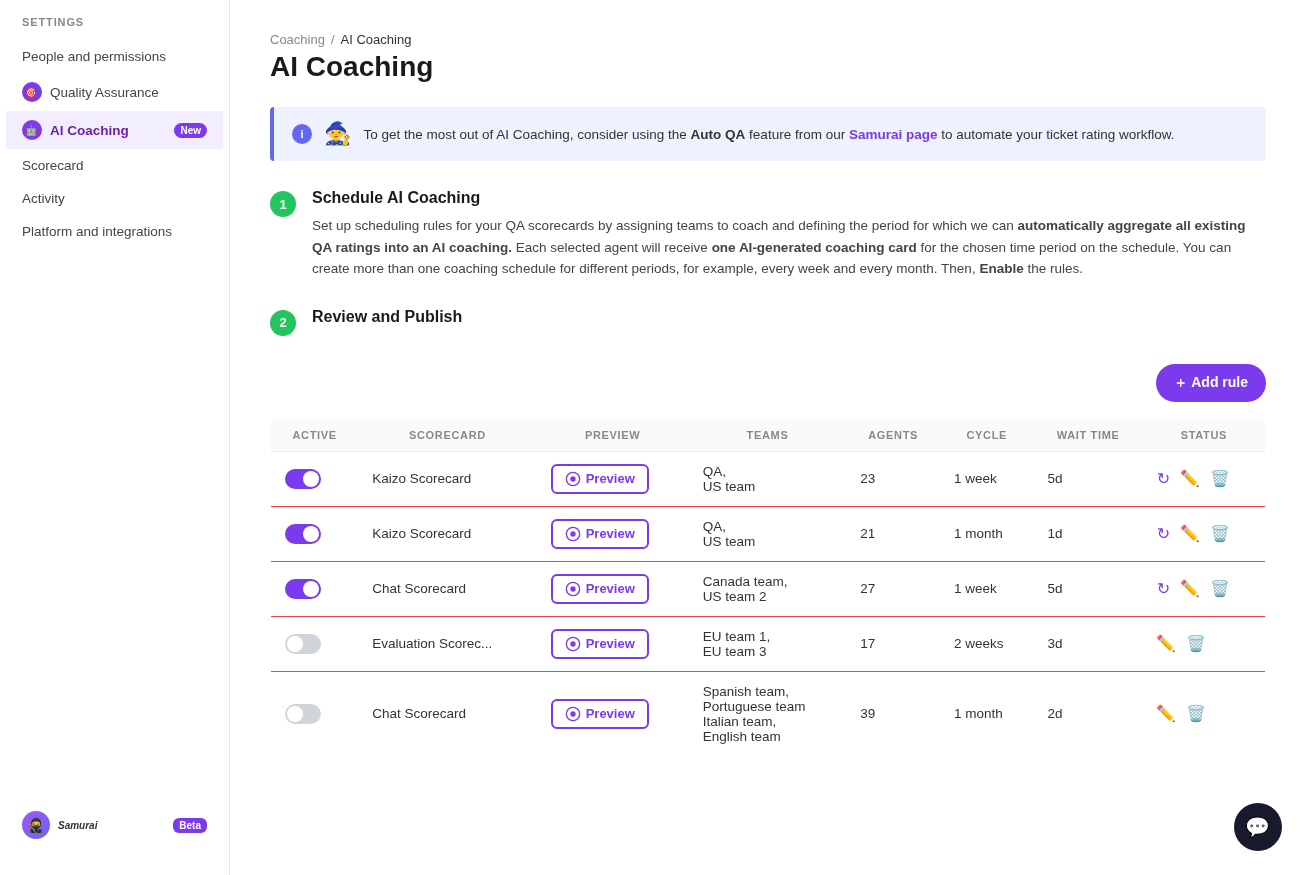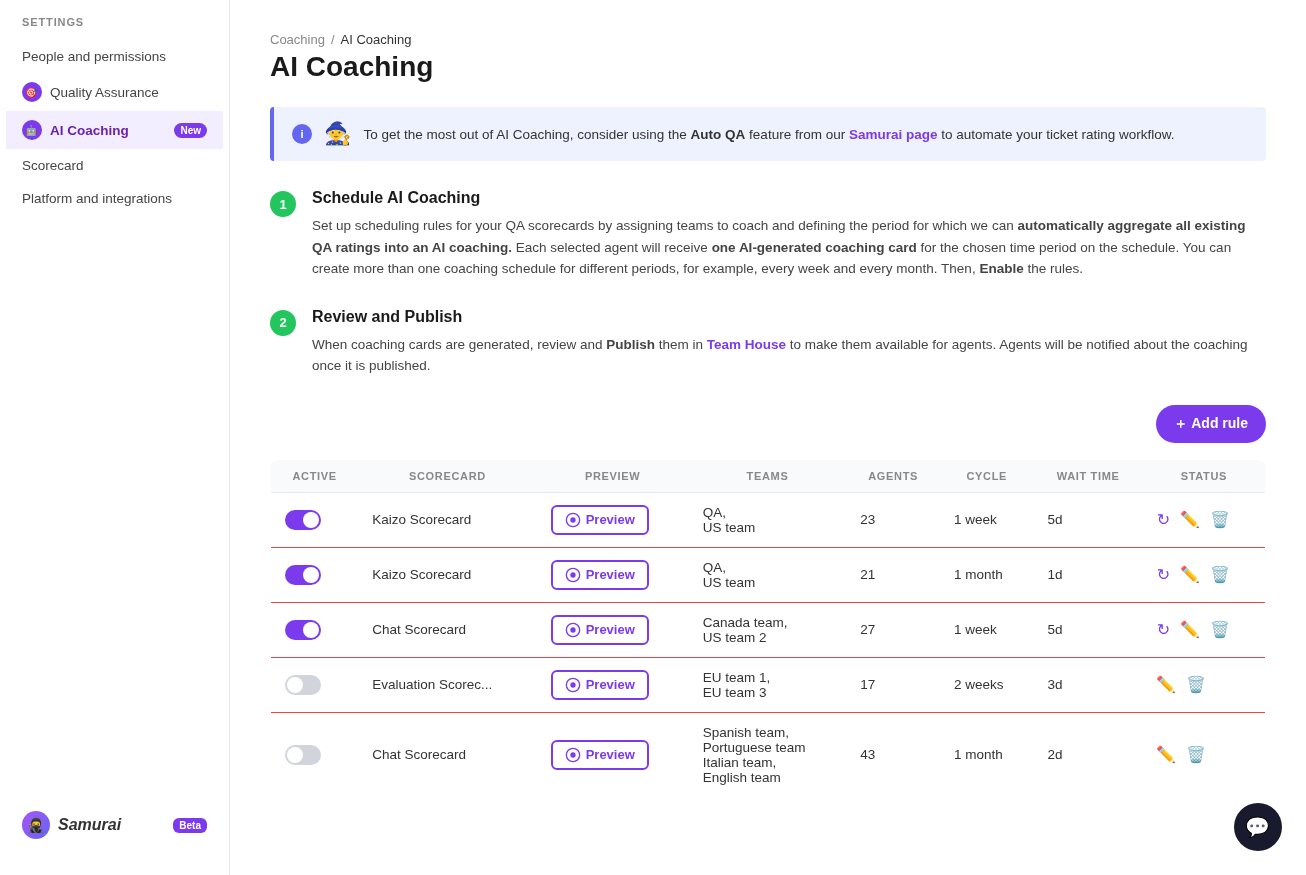--- a/index.html
+++ b/index.html
@@ -329,29 +329,32 @@
     <span class="icon-circle">🤖</span>
     <span>AI Coaching</span>
     <span class="badge-new">New</span>
   </div>
 
   <div class="sidebar-item">
     <span>Scorecard</span>
   </div>
 
 
+  <div class="sidebar-item">
+    <span>Activity</span>
+  </div>
 
   <div class="sidebar-item">
     <span>Platform and integrations</span>
   </div>
 
   <div class="sidebar-bottom">
     <div class="samurai-item">
       <div class="samurai-avatar">🥷</div>
-      <span style="font-size:16px;color:#333;font-style:italic;font-weight:600;">Samurai</span>
+      <span style="font-size:10px;color:#333;font-style:italic;font-weight:600;">Samurai</span>
       <span class="badge-beta">Beta</span>
     </div>
   </div>
 </div>
 
 <div class="main">
 
   <div class="breadcrumb">
     <span>Coaching</span>
     <span>/</span>
@@ -375,23 +378,20 @@
       <div class="step-desc">
         Set up scheduling rules for your QA scorecards by assigning teams to coach and defining the period for which we can <strong>automatically aggregate all existing QA ratings into an AI coaching.</strong> Each selected agent will receive <strong>one AI-generated coaching card</strong> for the chosen time period on the schedule. You can create more than one coaching schedule for different periods, for example, every week and every month. Then, <strong>Enable</strong> the rules.
       </div>
     </div>
   </div>
 
   <div class="step">
     <div class="step-number">2</div>
     <div class="step-content">
       <div class="step-title">Review and Publish</div>
-      <div class="step-desc">
-        When coaching cards are generated, review and <strong>Publish</strong> them in <a href="#" style="color:#7c3aed;font-weight:600;text-decoration:none;">Team House</a> to make them available for agents. Agents will be notified about the coaching once it is published.
-      </div>
     </div>
   </div>
 
   <div class="toolbar">
     <button class="add-rule-btn">
       <span>＋ Add rule</span>
     </button>
   </div>
 
   <table class="rules-table">
@@ -520,21 +520,21 @@
     <td>
       <div class="preview-badge">
         <svg class="preview-icon" viewBox="0 0 24 24" fill="none">
           <circle cx="12" cy="12" r="10" stroke="#7c3aed" stroke-width="2"></circle>
           <circle cx="12" cy="12" r="4" fill="#7c3aed"></circle>
         </svg>
         <span>Preview</span>
       </div>
     </td>
     <td>Spanish team,<br>Portuguese team<br>Italian team,<br>English team</td>
-    <td>43</td>
+    <td>39</td>
     <td>1 month</td>
     <td>2d</td>
     <td>
       <div class="action-icons">
 
         <span class="action-icon">✏️</span>
         <span class="action-icon">🗑️</span>
       </div>
     </td>
   </tr>

